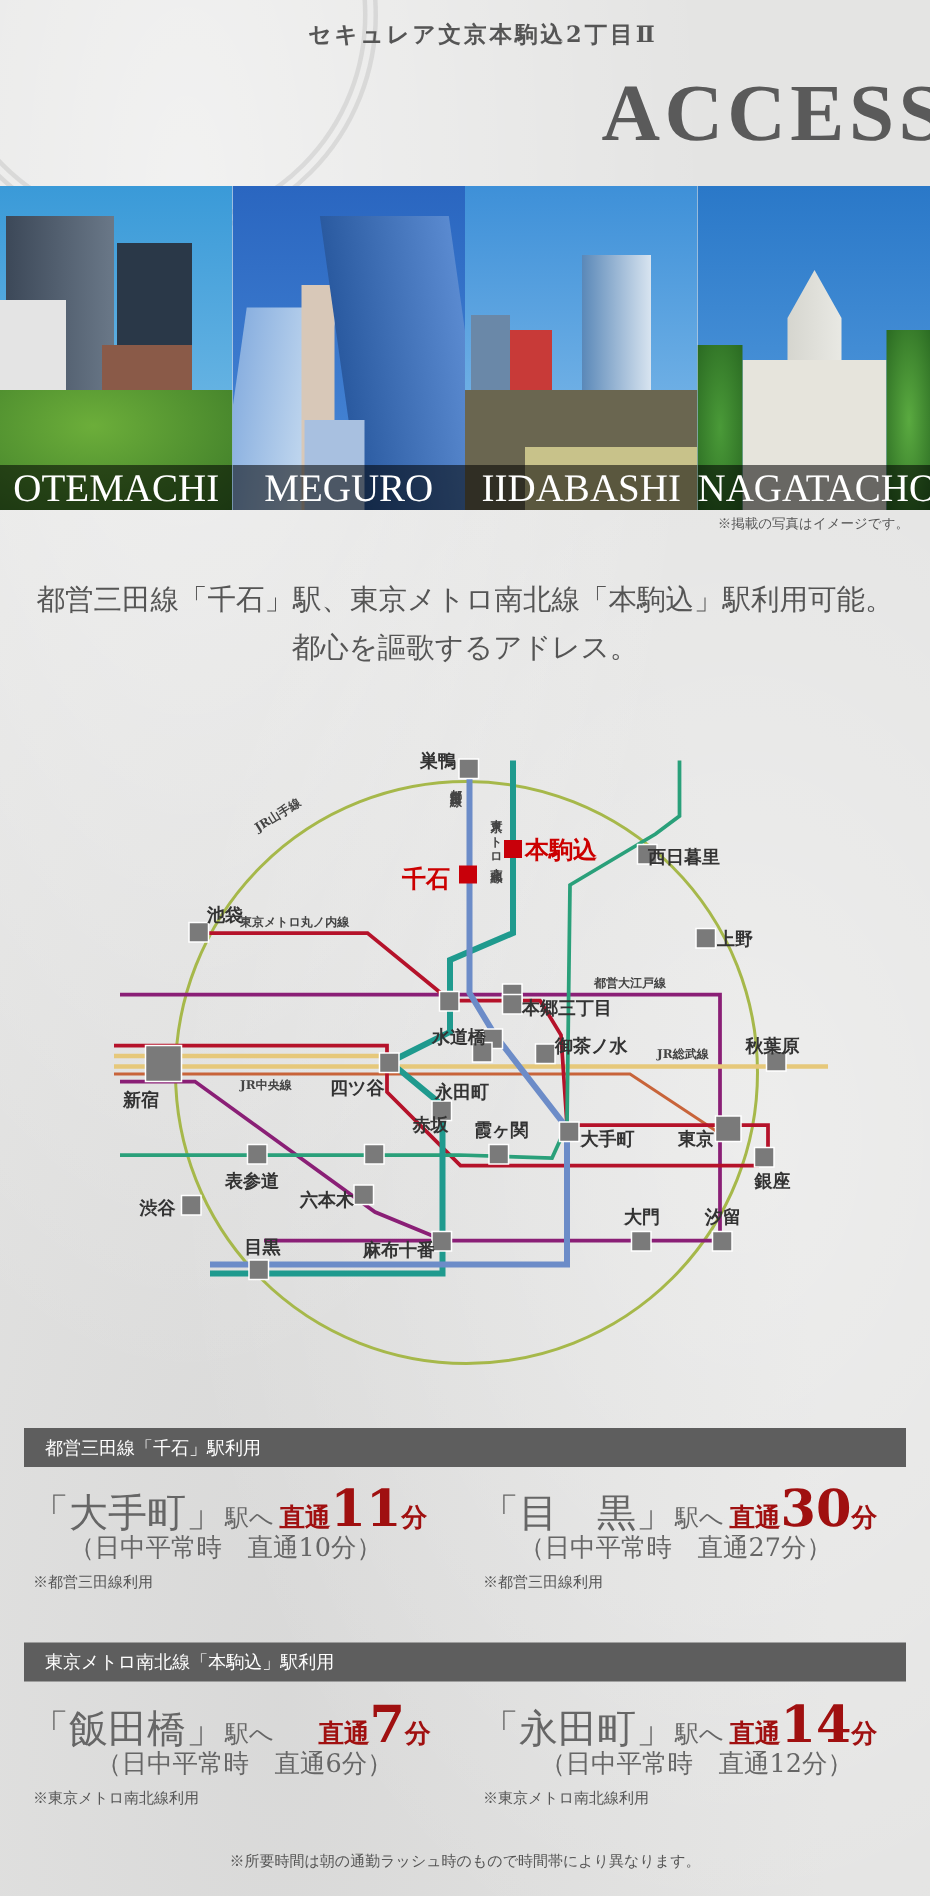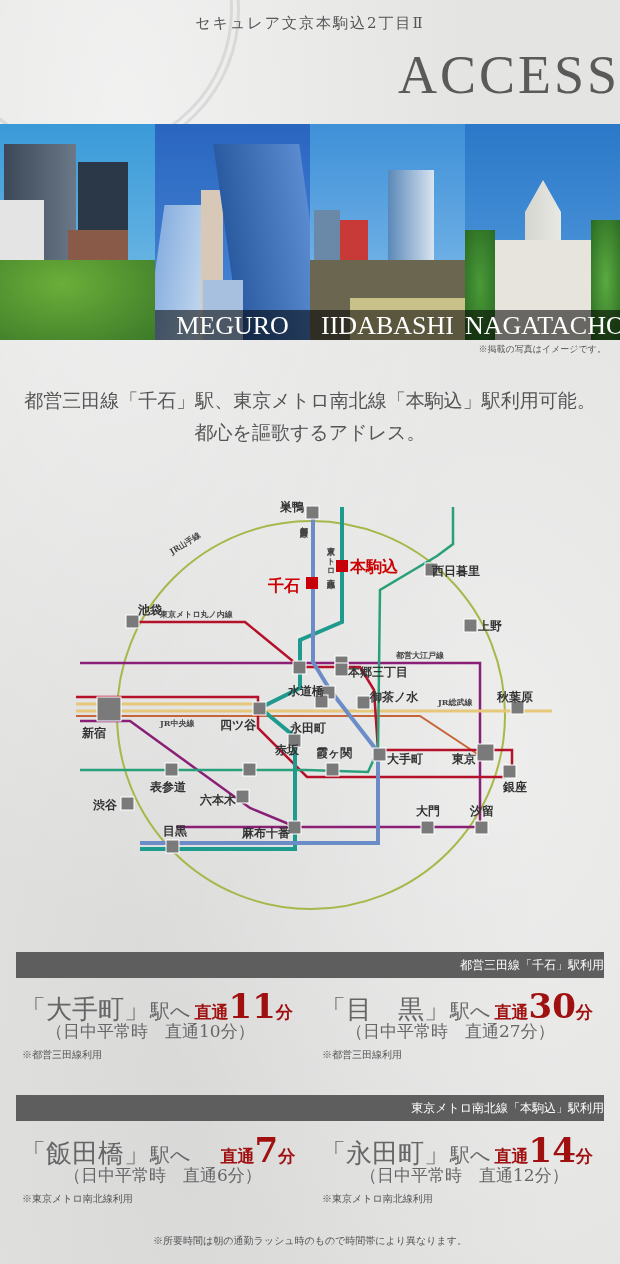--- a/index.html
+++ b/index.html
@@ -6,21 +6,21 @@
   body {
     width:620px; height:1264px; overflow:hidden; position:relative;
     background:#e4e4e3;
     background-image:
       radial-gradient(ellipse at 20% 10%, rgba(255,255,255,0.5), transparent 50%),
       radial-gradient(ellipse at 80% 60%, rgba(255,255,255,0.35), transparent 55%),
       radial-gradient(ellipse at 30% 90%, rgba(200,200,200,0.4), transparent 60%);
     font-family:"DejaVu Serif", "Liberation Serif", serif;
     color:#444;
   }
-  .header { position:absolute; left:0; top:0; width:544px; height:124px; }
+  .header { position:absolute; left:12px; top:0; width:544px; height:124px;font-weight:bold; }
   .header .ring { position:absolute; left:-60px; top:-140px; width:280px; height:280px; border-radius:50%;
     border:10px double rgba(180,180,180,0.35); }
   .subtitle { position:absolute; top:14px; left:0; width:620px; text-align:center; font-size:15px; color:#555; letter-spacing:2px; }
   .title { position:absolute; top:44px; left:0; width:620px; text-align:right; font-family:"Liberation Serif", serif; font-size:54px; color:#5a5a5a; letter-spacing:3px; }
 
   .photos { position:absolute; left:0; top:124px; width:620px; height:216px; display:flex; }
   .photo { position:relative; flex:1; height:216px; overflow:hidden; }
   .photo .sky { position:absolute; inset:0; }
   .photo .bld { position:absolute; bottom:0; }
   .photo .label { position:absolute; left:0; right:0; bottom:0; height:30px; background:rgba(0,0,0,0.55);
@@ -29,24 +29,24 @@
 
   .lead { position:absolute; top:384px; left:0; width:620px; text-align:center; font-size:19px; color:#555; line-height:32px; }
 
   .map { position:absolute; left:0; top:490px; width:620px; height:440px; }
   .map svg { position:absolute; left:0; top:0; }
   .stn-label { position:absolute; font-size:12px; font-weight:bold; color:#333; white-space:nowrap; }
   .stn-label.big { font-size:16px; color:#c00; }
   .line-label { position:absolute; font-size:8px; font-weight:bold; color:#444; white-space:nowrap; }
   .vert { writing-mode:vertical-rl; letter-spacing:1px; }
 
-  .band { position:absolute; left:16px; width:588px; height:26px; background:#5e5e5e; color:#fff; font-size:12px; line-height:26px; padding-left:29px; box-sizing:border-box;text-align:right; }
+  .band { position:absolute; left:16px; width:588px; height:26px; background:#5e5e5e; color:#fff; font-size:12px; line-height:26px; padding-left:14px; box-sizing:border-box; }
   .route { position:absolute; white-space:nowrap; }
   .route .dest { font-size:26px; color:#666; }
-  .route .eki { font-size:20px; color:#666; }
+  .route .eki { font-size:16px; color:#666; }
   .route .dir { font-size:17px; color:#a01010; font-weight:bold; margin-left:4px; }
   .route .num { font-size:34px; color:#a01010; font-weight:bold; }
   .route .fun { font-size:17px; color:#a01010; font-weight:bold; }
   .route .sub { position:absolute; font-size:17px; color:#666; white-space:nowrap; }
   .route .note { position:absolute; font-size:10px; color:#555; white-space:nowrap; }
   .foot { position:absolute; top:1234px; left:0; width:620px; text-align:center; font-size:10px; color:#555; }
 </style>
 </head>
 <body>
 
@@ -58,20 +58,21 @@
 
 <div class="photos">
   <div class="photo">
     <div class="sky" style="background:linear-gradient(#3a9ad8,#7cc0e8);"></div>
     <div class="bld" style="left:0;width:30px;height:120px;background:#e8e8e8;"></div>
     <div class="bld" style="left:4px;width:72px;height:196px;background:linear-gradient(90deg,#3c4858,#6a7888);"></div>
     <div class="bld" style="left:78px;width:50px;height:178px;background:#2a3848;"></div>
     <div class="bld" style="left:68px;width:60px;height:110px;background:#8a5a48;"></div>
     <div class="bld" style="left:0;width:44px;height:140px;background:#e4e4e4;"></div>
     <div class="bld" style="left:0;width:155px;height:80px;background:radial-gradient(ellipse at 40% 30%,#6cae3a,#3c7a28);"></div>
+    <div class="label">OTEMACHI</div>
   </div>
   <div class="photo">
     <div class="sky" style="background:linear-gradient(#2a66c0,#4a8ad8);"></div>
     <div class="bld" style="left:0;width:60px;height:135px;background:linear-gradient(90deg,#8ab0e0,#c8dcf0);transform:skewX(-8deg);"></div>
     <div class="bld" style="left:46px;width:22px;height:150px;background:#d8c8b8;"></div>
     <div class="bld" style="left:72px;width:86px;height:196px;background:linear-gradient(90deg,#2a5aa0,#5a8ad0);transform:skewX(8deg);"></div>
     <div class="bld" style="left:48px;width:40px;height:60px;background:#a8c0e0;"></div>
     <div class="label">MEGURO</div>
   </div>
   <div class="photo">

